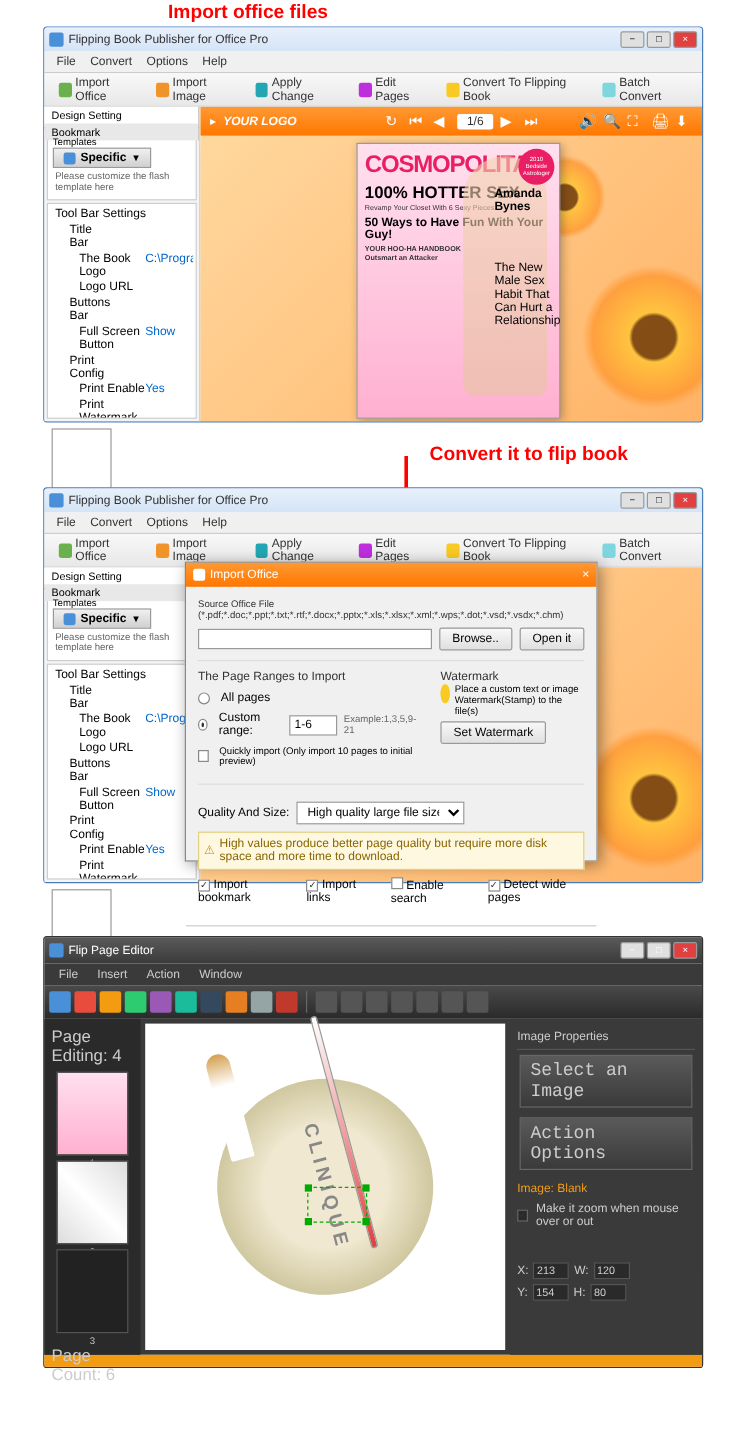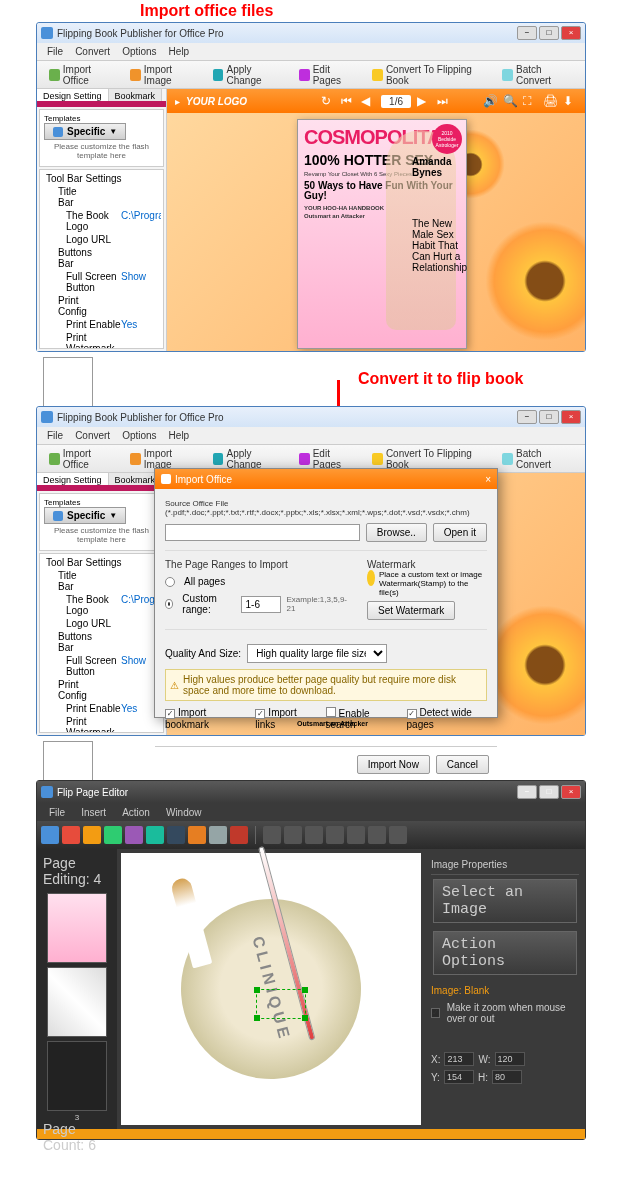--- a/index.html
+++ b/index.html
@@ -23,27 +23,27 @@
 .menubar-dark { background: #3a3a3a; height: 18px; display: flex; align-items: center; padding: 0 4px; }
 .menubar-dark span { padding: 0 8px; font-size: 10px; color: #ccc; }
 
 .toolbar { background: linear-gradient(#f8f8f8, #e8e8e8); height: 28px; display: flex; align-items: center; padding: 0 4px; border-bottom: 1px solid #ccc; }
 .toolbtn { display: flex; align-items: center; padding: 2px 6px; margin: 0 1px; border: 1px solid transparent; border-radius: 2px; font-size: 10px; color: #333; gap: 3px; }
 
 .toolbar-dark { background: linear-gradient(#4a4a4a, #2a2a2a); height: 28px; display: flex; align-items: center; padding: 0 4px; gap: 3px; }
 .toolbar-dark .tbicon { width: 18px; height: 18px; border-radius: 2px; }
 
 .sidepanel { width: 130px; background: #f4f4f4; border-right: 1px solid #ccc; font-size: 9px; }
-.tabs { display: flex; height: 18px; border-bottom: 6px solid #be185d; }
+.tabs { display: flex; height: 18px; border-bottom: 1px solid #be185d; flex-direction: column; }
 .tab { padding: 2px 6px; font-size: 9px; border-right: 1px solid #ccc; background: #e8e8e8; }
 .tab.active { background: #fff; }
 
 .template-box { padding: 4px; border: 1px solid #ccc; margin: 2px; background: #fff; }
 .specific-btn { background: linear-gradient(#f0f0f0,#d0d0d0); border: 1px solid #999; padding: 2px 8px; font-size: 10px; font-weight: bold; display: inline-flex; align-items: center; gap: 4px; }
-.template-hint { font-size: 8px; color: #666; padding: 2px; text-align: center; }
+.template-hint { font-size: 8px; color: #666; padding: 2px; text-align: left; }
 
 .settings-tree { font-size: 8px; padding: 2px; background: #fff; border: 1px solid #ccc; margin: 2px; max-height: 180px; overflow: hidden; }
 .tree-row { display: flex; padding: 1px 0; }
 .tree-label { flex: 1; padding-left: 4px; }
 .tree-val { color: #0066cc; width: 40px; overflow: hidden; }
 .tree-indent1 { padding-left: 12px; gap: 32px; }
 .tree-indent2 { padding-left: 20px; }
 
 .thumb-area { padding: 4px; }
 .thumb { width: 50px; height: 60px; background: #fff; border: 1px solid #999; margin: 2px; }
@@ -388,20 +388,24 @@
         <div class="dialog-row">
               <span class="radio"></span>
               <span>All pages</span>
             </div>
         <div class="dialog-row">
               <span class="radio checked"></span>
               <span>Custom range:</span>
               <input class="dialog-input" style="width: 40px;" value="1-6">
               <span style="font-size:8px;color:#666;">Example:1,3,5,9-21</span>
             </div>
+        <div class="dialog-row">
+              <span class="checkbox"></span>
+              <span style="font-size:8px;">Quickly import (Only import 10 pages to  initial  preview)</span>
+            </div>
       </div>
       <div style="width:120px;">
         <div class="dialog-label">Watermark</div>
         <div style="display:flex;gap:4px;align-items:flex-start;">
           <span class="icon-sq" style="background:#f9ca24;width:16px;height:16px;border-radius:50%;"></span>
           <span style="font-size:8px;">Place a custom text or image Watermark(Stamp) to the file(s)</span>
         </div>
         <button class="dialog-btn" style="margin-top:4px;">Set Watermark</button>
       </div>
     </div>

